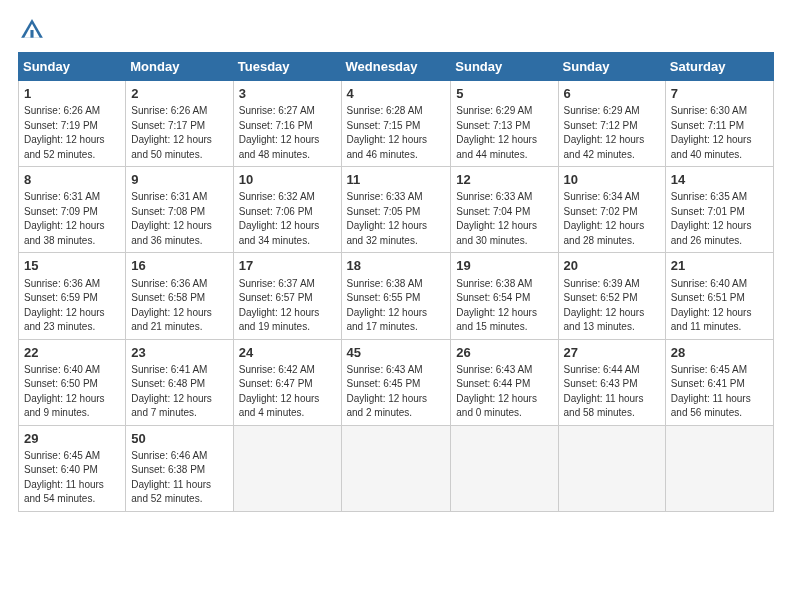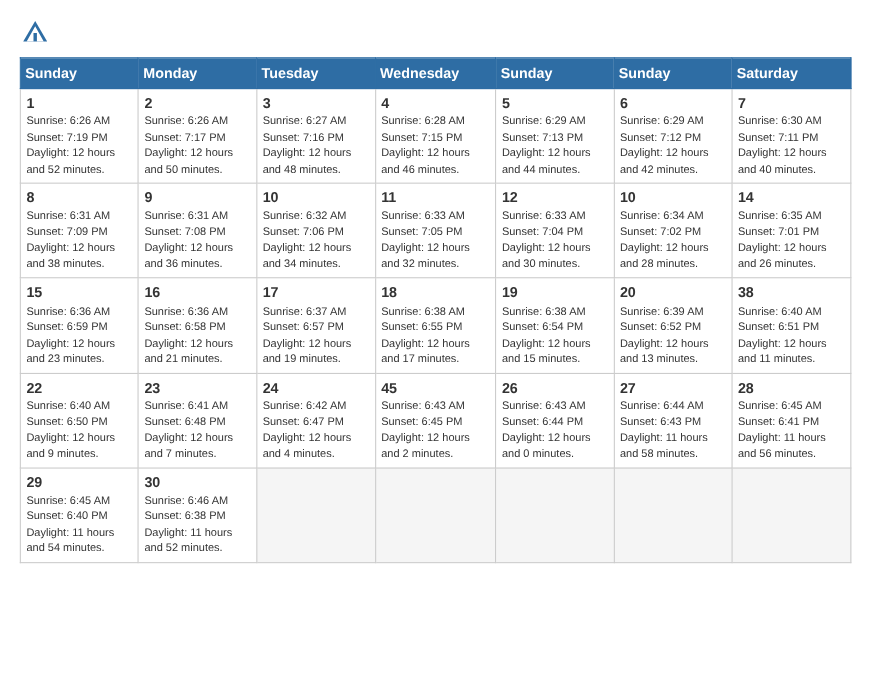--- a/index.html
+++ b/index.html
@@ -208,21 +208,21 @@
           </td>
           <td>
             <span class="day-num">19</span>
             <div class="day-info">Sunrise: 6:38 AM<br>Sunset: 6:54 PM<br>Daylight: 12 hours and 15 minutes.</div>
           </td>
           <td>
             <span class="day-num">20</span>
             <div class="day-info">Sunrise: 6:39 AM<br>Sunset: 6:52 PM<br>Daylight: 12 hours and 13 minutes.</div>
           </td>
           <td>
-            <span class="day-num">38</span>
+            <span class="day-num">21</span>
             <div class="day-info">Sunrise: 6:40 AM<br>Sunset: 6:51 PM<br>Daylight: 12 hours and 11 minutes.</div>
           </td>
         </tr>
         <tr>
           <td>
             <span class="day-num">22</span>
             <div class="day-info">Sunrise: 6:40 AM<br>Sunset: 6:50 PM<br>Daylight: 12 hours and 9 minutes.</div>
           </td>
           <td>
             <span class="day-num">23</span>
@@ -248,21 +248,21 @@
             <span class="day-num">28</span>
             <div class="day-info">Sunrise: 6:45 AM<br>Sunset: 6:41 PM<br>Daylight: 11 hours and 56 minutes.</div>
           </td>
         </tr>
         <tr>
           <td>
             <span class="day-num">29</span>
             <div class="day-info">Sunrise: 6:45 AM<br>Sunset: 6:40 PM<br>Daylight: 11 hours and 54 minutes.</div>
           </td>
           <td>
-            <span class="day-num">30</span>
+            <span class="day-num">50</span>
             <div class="day-info">Sunrise: 6:46 AM<br>Sunset: 6:38 PM<br>Daylight: 11 hours and 52 minutes.</div>
           </td>
           <td class="empty"></td>
           <td class="empty"></td>
           <td class="empty"></td>
           <td class="empty"></td>
           <td class="empty"></td>
         </tr>
       </tbody>
   </table>

